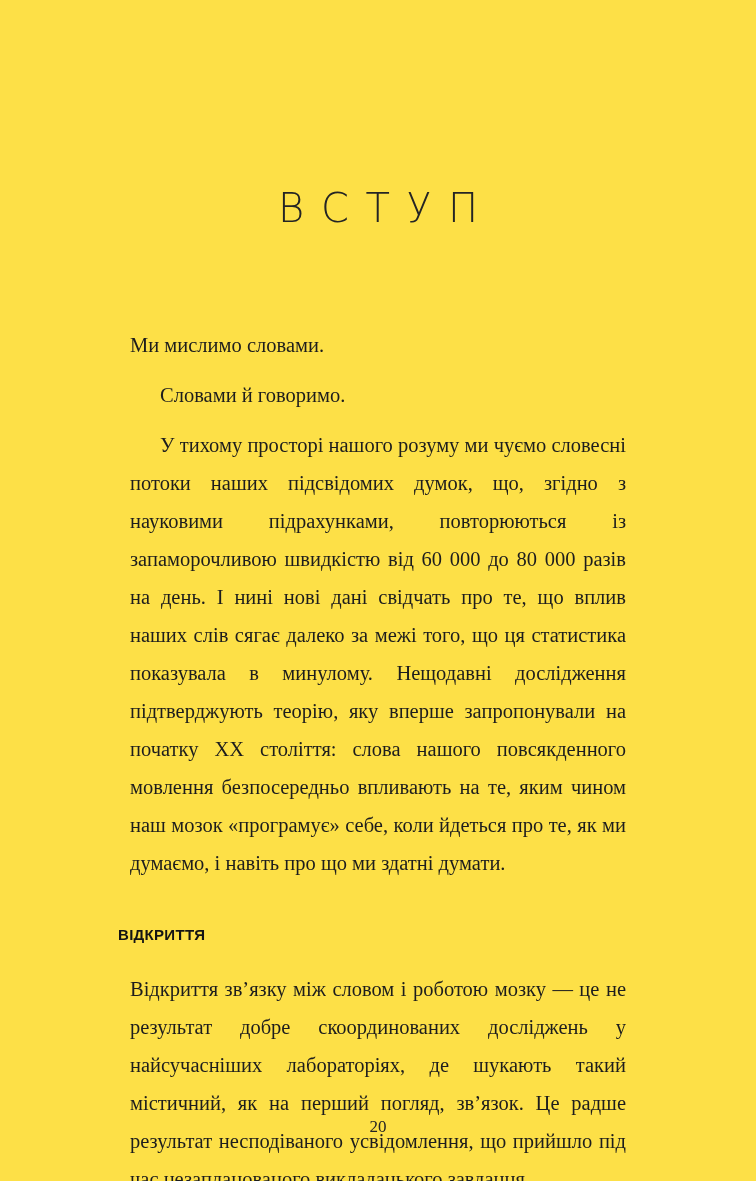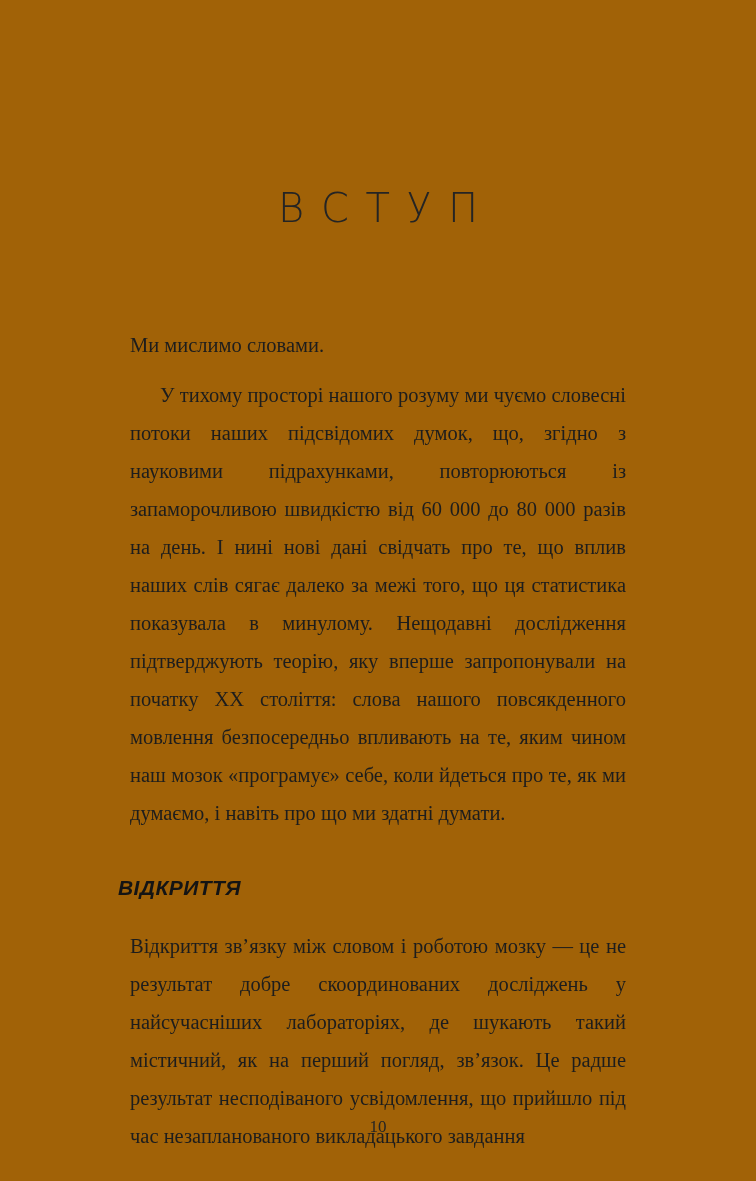--- a/index.html
+++ b/index.html
@@ -5,21 +5,21 @@
   html, body {
     margin: 0;
     padding: 0;
     background: #ffffff;
   }
   .page {
     position: relative;
     width: 756px;
     height: 1181px;
     margin: 0 auto;
-    background: #a16207;
+    background: #fde047;
     color: #1d1d1d;
     font-family: "Liberation Serif", "DejaVu Serif", serif;
     box-sizing: border-box;
     padding: 186px 118px 7px 118px;
     overflow: hidden;
   }
   .chapter-title {
     margin: 0 0 96px 0;
     text-align: center;
     font-family: "DejaVu Sans", "Liberation Sans", sans-serif;
@@ -39,48 +39,48 @@
   }
   .text-block p.indent {
     text-indent: 30px;
   }
   .italic {
   }
   .section-heading {
     margin: 44px 0 27px 0;
     font-family: "Liberation Sans", "DejaVu Sans", sans-serif;
     font-weight: 700;
-    font-size: 21px;
+    font-size: 15px;
     letter-spacing: 0.02em;
     color: #141414;
-    font-style: italic;
   }
   .page-number {
     position: absolute;
     left: 0;
     right: 0;
     bottom: 44px;
     text-align: center;
     font-size: 17px;
     color: #242424;
   }
 </style>
 </head>
 <body>
 
 <div class="page">
 
   <h1 class="chapter-title">ВСТУП</h1>
 
   <div class="text-block">
       <p class=""><span>Ми мислимо словами.</span></p>
+      <p class="indent"><span>Словами й говоримо.</span></p>
       <p class="indent"><span>У тихому просторі нашого розуму ми чуємо словесні потоки наших підсвідомих думок, що, згідно з науковими підрахунками, повторюються із запаморочливою швидкістю від 60 000 до 80 000 разів на день. І нині нові дані свідчать про те, що вплив наших слів сягає далеко за межі того, що ця статистика показувала в минулому. Нещодавні дослідження підтверджують теорію, яку вперше запропонували на початку XX століття: слова нашого повсякденного мовлення безпосередньо впливають на те, яким чином наш мозок «програмує» себе, коли йдеться про те, </span><span class="italic">як</span><span> ми думаємо, і навіть про </span><span class="italic">що</span><span> ми здатні думати.</span></p>
     </div>
 
   <h2 class="section-heading">ВІДКРИТТЯ</h2>
 
   <div class="text-block">
       <p class=""><span>Відкриття зв’язку між словом і роботою мозку — це не результат добре скоординованих досліджень у найсучасніших лабораторіях, де шукають такий містичний, як на перший погляд, зв’язок. Це радше результат несподіваного усвідомлення, що прийшло під час незапланованого викладацького завдання</span></p>
     </div>
 
-  <div class="page-number">10</div>
+  <div class="page-number">20</div>
 
 </div>
 
 </body></html>

